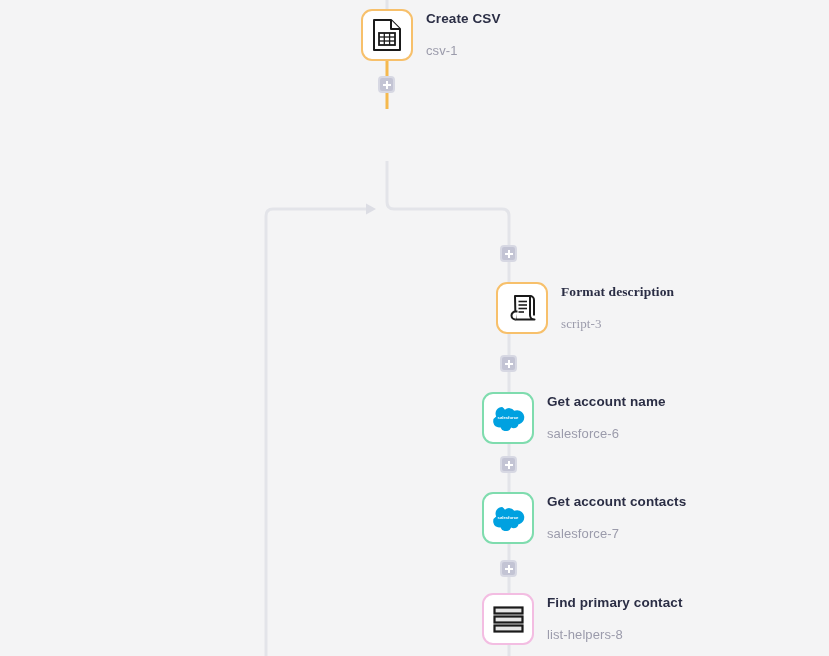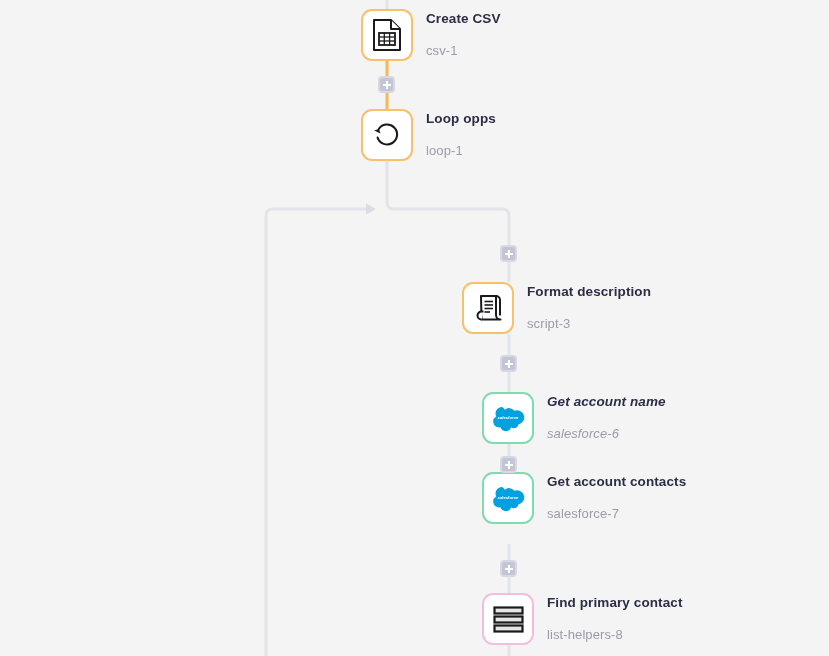--- a/index.html
+++ b/index.html
@@ -156,71 +156,57 @@
           <line x1="17.6" y1="14" x2="17.6" y2="26" stroke="#1a1a1a" stroke-width="1.3"></line>
         </svg>
       </span>
     </div>
     <div class="node-label">
       <div class="node-title">Create CSV</div>
       <div class="node-sub">csv-1</div>
     </div>
   </div>
 
-  <div class="node" style="left:361px; top:109px;">
-    <div class="node-box accent-orange">
-      <span>
-        <svg class="icon-svg" width="30" height="30" viewBox="0 0 30 30" xmlns="http://www.w3.org/2000/svg">
-          <path d="M6.6 9.2 A 10 10 0 1 1 5.6 17.6" fill="none" stroke="#1a1a1a" stroke-width="2.1" stroke-linecap="round"></path>
-          <path d="M2.2 10.6 L 6.9 9.0 L 8.6 13.6 Z" fill="#1a1a1a"></path>
-        </svg>
-      </span>
-    </div>
-    <div class="node-label">
-      <div class="node-title">Loop opps</div>
-      <div class="node-sub">loop-1</div>
-    </div>
-  </div>
-
-  <div class="node" style="left:462px; top:282px;">
+
+  <div class="node" style="left:496px; top:282px;font-family:Liberation Serif, serif;">
     <div class="node-box accent-orange">
       <span>
         <svg class="icon-svg" width="30" height="31" viewBox="0 0 30 31" xmlns="http://www.w3.org/2000/svg">
           <path d="M8 3 h15 v19 a4.5 4.5 0 0 0 4.5 4.5 h-19 Z" fill="#ffffff" stroke="#1a1a1a" stroke-width="2" stroke-linejoin="round"></path>
           <path d="M23 3 a4 4 0 0 1 4 4 v15.5" fill="none" stroke="#1a1a1a" stroke-width="2" stroke-linejoin="round"></path>
           <path d="M8.5 26.5 a4 4 0 0 1 -4 -4 a4 4 0 0 1 4 -4 h2" fill="#ffffff" stroke="#1a1a1a" stroke-width="2" stroke-linejoin="round"></path>
           <line x1="11.5" y1="8.5" x2="20" y2="8.5" stroke="#1a1a1a" stroke-width="1.6"></line>
           <line x1="11.5" y1="12" x2="20" y2="12" stroke="#1a1a1a" stroke-width="1.6"></line>
           <line x1="11.5" y1="15.5" x2="20" y2="15.5" stroke="#1a1a1a" stroke-width="1.6"></line>
           <line x1="11.5" y1="19" x2="17" y2="19" stroke="#1a1a1a" stroke-width="1.6"></line>
         </svg>
       </span>
     </div>
     <div class="node-label">
       <div class="node-title">Format description</div>
       <div class="node-sub">script-3</div>
     </div>
   </div>
 
-  <div class="node" style="left:482px; top:392px;font-style:italic;">
+  <div class="node" style="left:482px; top:392px;">
     <div class="node-box accent-green">
       <span class="sf-badge">
         <svg class="icon-svg" width="34" height="26" viewBox="0 0 68 52" xmlns="http://www.w3.org/2000/svg">
           <path d="M27.8 9.6 a12.2 12.2 0 0 1 18.6 2.1 a14.4 14.4 0 0 1 5.9 -1.3 a14.3 14.3 0 0 1 4 28 h-1.2 a10.4 10.4 0 0 1 -10.1 7.9 a10.2 10.2 0 0 1 -4.6 -1.1 a11.7 11.7 0 0 1 -21.7 -0.6 a10.9 10.9 0 0 1 -2.4 0.3 a11.8 11.8 0 0 1 -5.9 -22 a13 13 0 0 1 12 -18.8 a13.1 13.1 0 0 1 5.4 5.5 Z" fill="#00a1e0"></path>
           <text x="34" y="28.5" text-anchor="middle" font-family="'Liberation Sans', sans-serif" font-size="8.6" font-weight="bold" fill="#ffffff" letter-spacing="-0.1">salesforce</text>
         </svg>
       </span>
     </div>
     <div class="node-label">
       <div class="node-title">Get account name</div>
       <div class="node-sub">salesforce-6</div>
     </div>
   </div>
 
-  <div class="node" style="left:482px; top:472px;">
+  <div class="node" style="left:482px; top:492px;">
     <div class="node-box accent-green">
       <span class="sf-badge">
         <svg class="icon-svg" width="34" height="26" viewBox="0 0 68 52" xmlns="http://www.w3.org/2000/svg">
           <path d="M27.8 9.6 a12.2 12.2 0 0 1 18.6 2.1 a14.4 14.4 0 0 1 5.9 -1.3 a14.3 14.3 0 0 1 4 28 h-1.2 a10.4 10.4 0 0 1 -10.1 7.9 a10.2 10.2 0 0 1 -4.6 -1.1 a11.7 11.7 0 0 1 -21.7 -0.6 a10.9 10.9 0 0 1 -2.4 0.3 a11.8 11.8 0 0 1 -5.9 -22 a13 13 0 0 1 12 -18.8 a13.1 13.1 0 0 1 5.4 5.5 Z" fill="#00a1e0"></path>
           <text x="34" y="28.5" text-anchor="middle" font-family="'Liberation Sans', sans-serif" font-size="8.6" font-weight="bold" fill="#ffffff" letter-spacing="-0.1">salesforce</text>
         </svg>
       </span>
     </div>
     <div class="node-label">
       <div class="node-title">Get account contacts</div>

